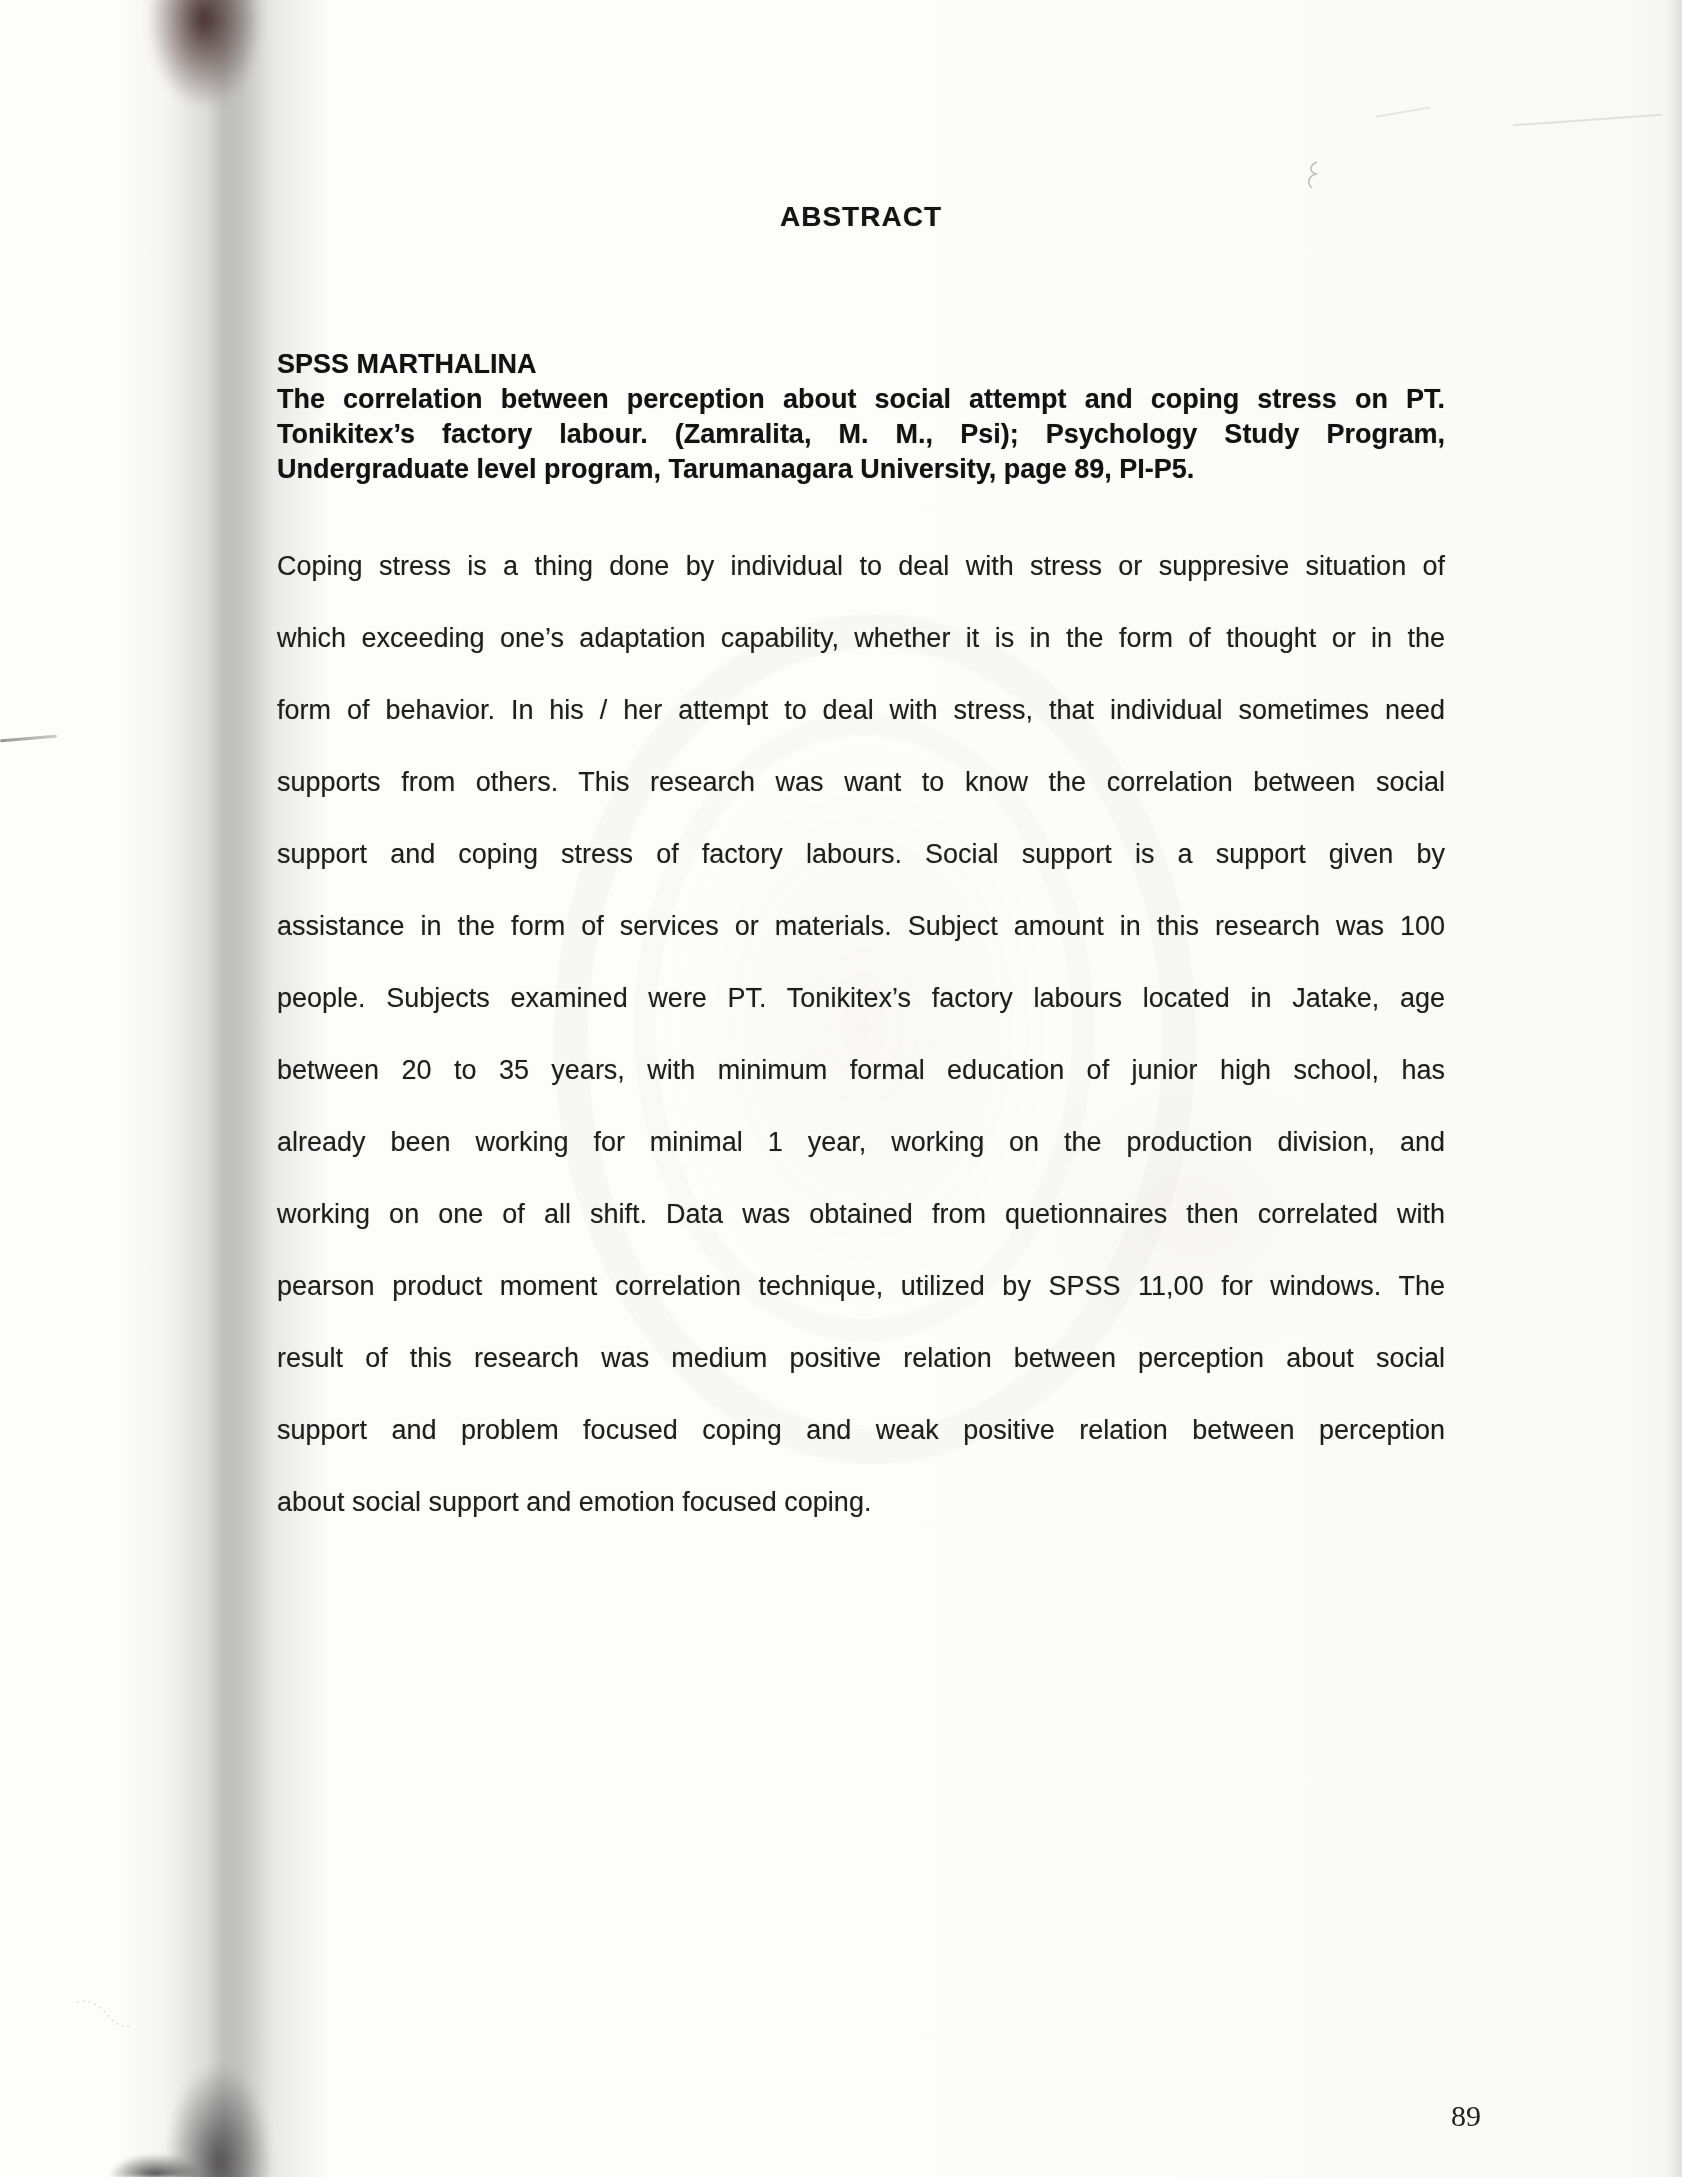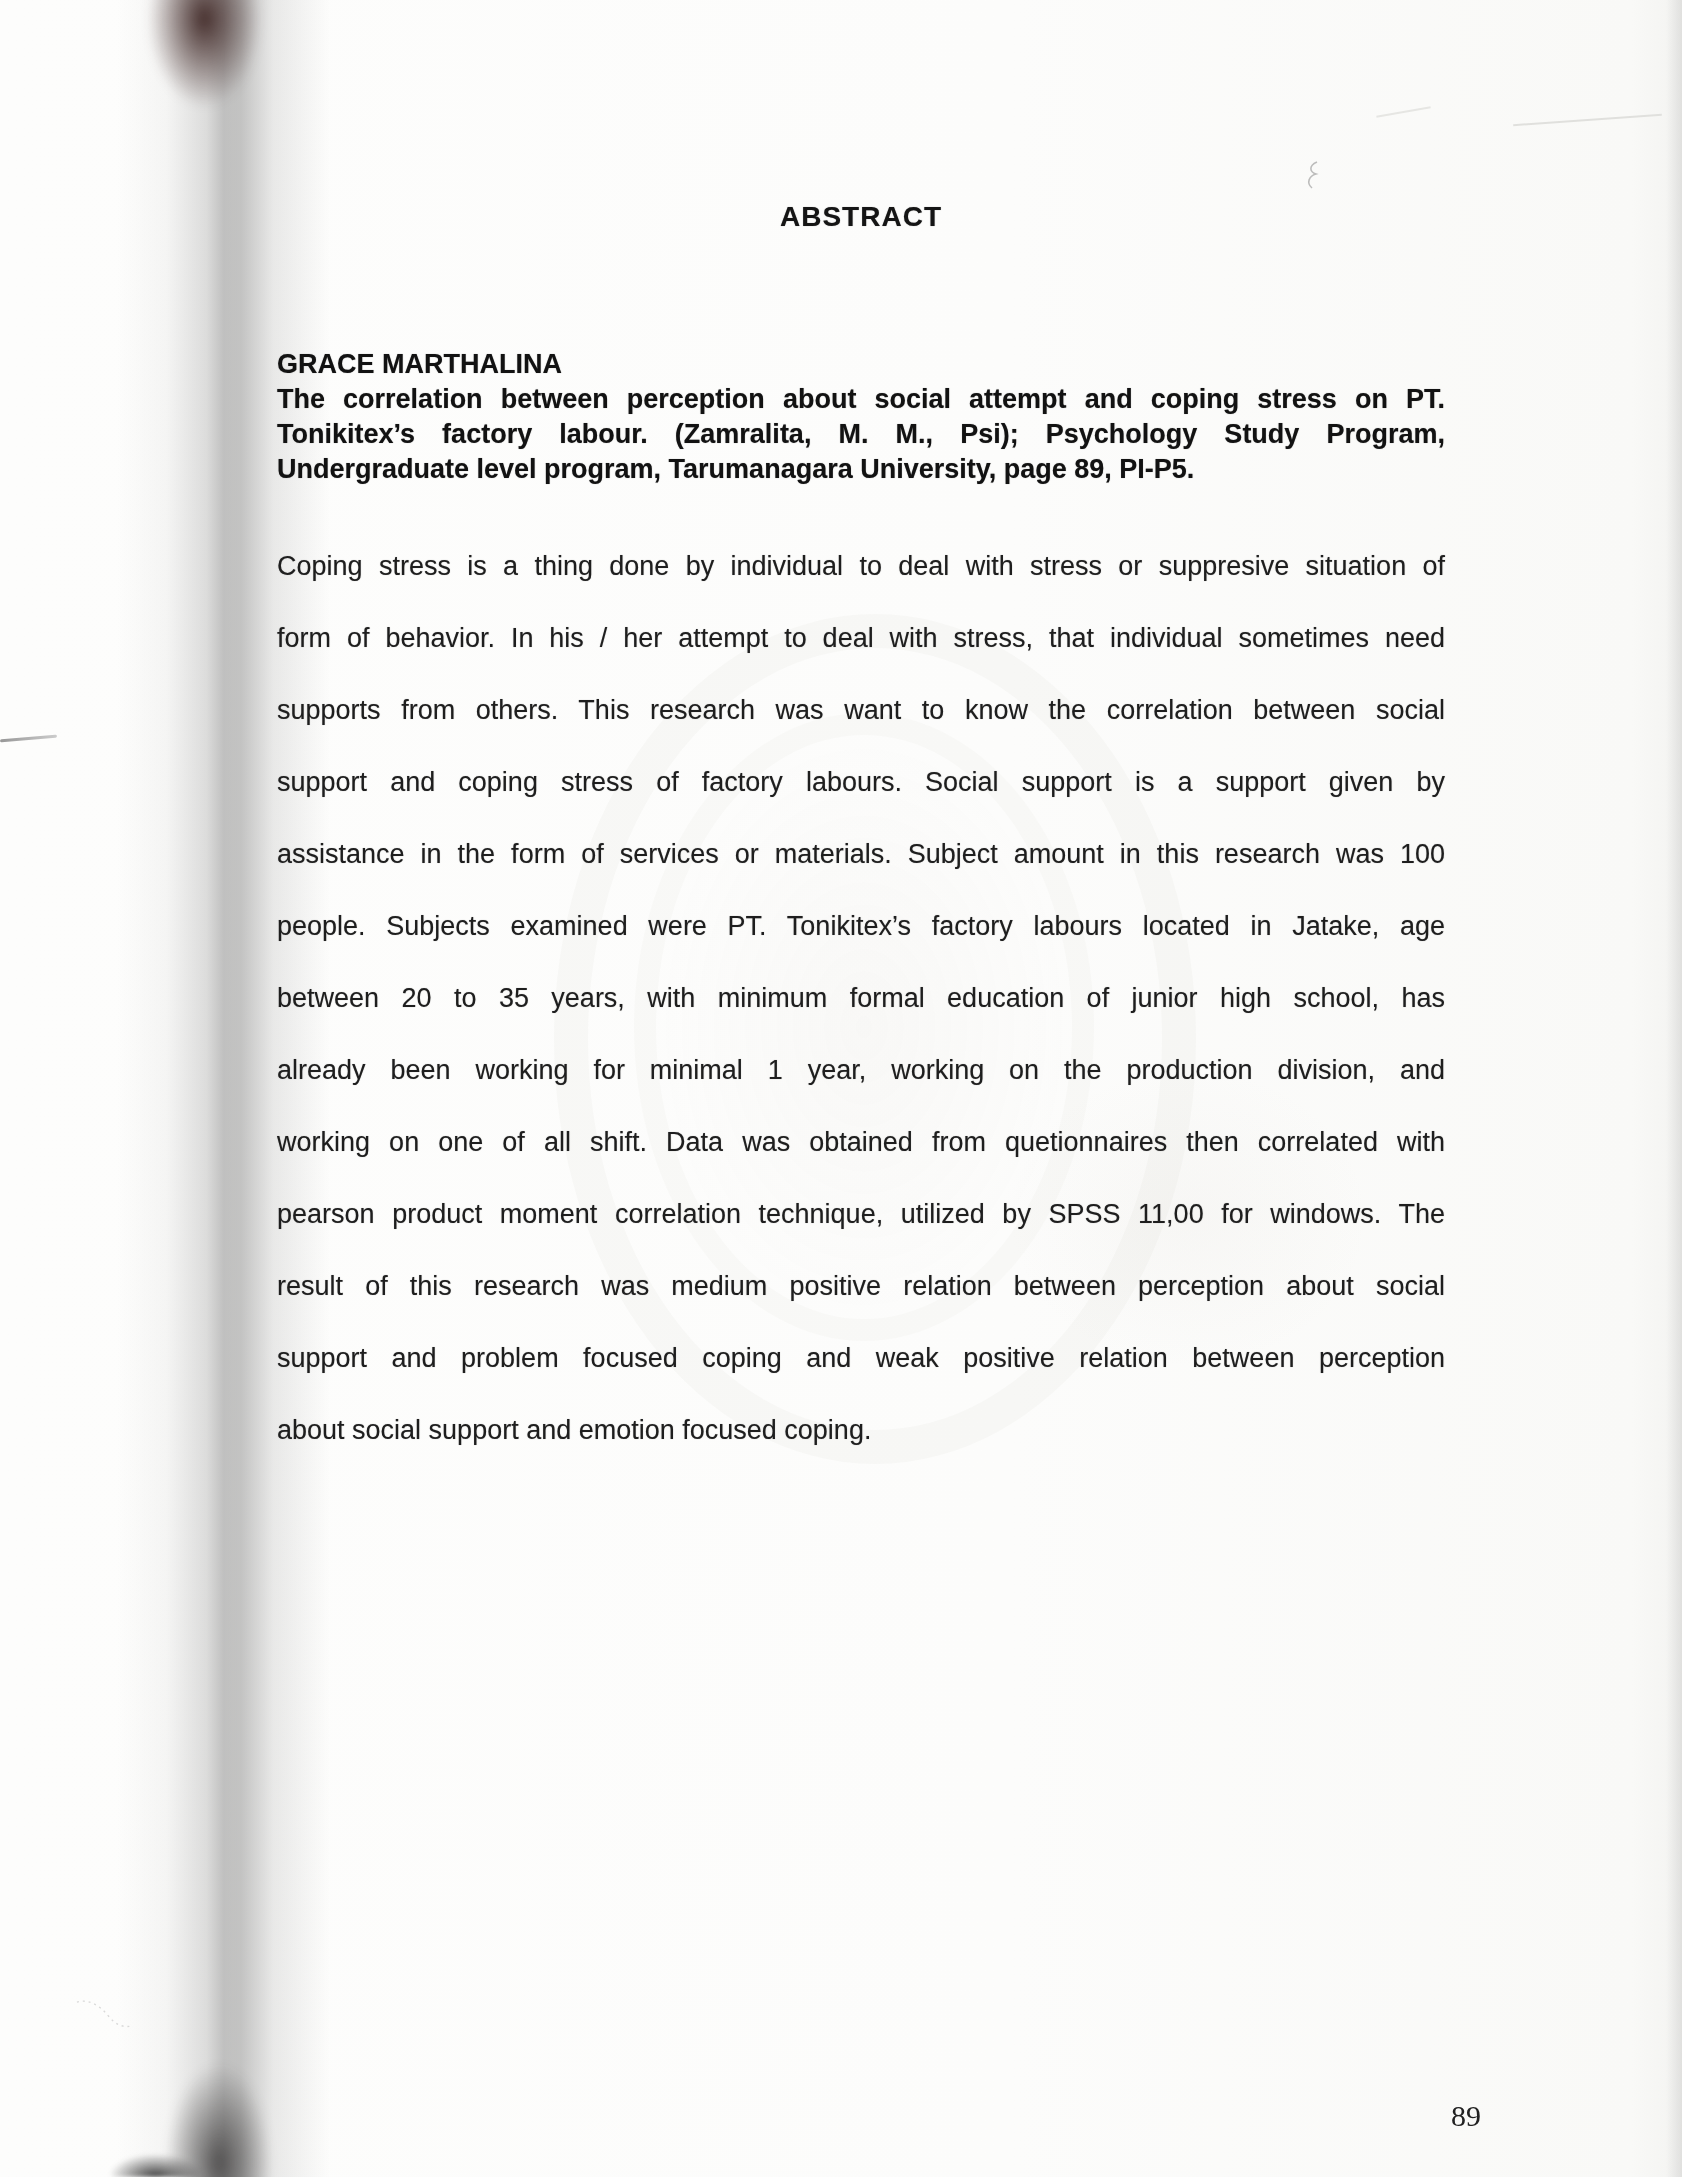--- a/index.html
+++ b/index.html
@@ -212,28 +212,29 @@
   <div class="paper-edge-1"></div>
   <div class="paper-edge-2"></div>
   <div class="margin-dash"></div>
   <svg class="corner-squiggle" width="59" height="36" viewBox="0 0 60 36">
     <path d="M2 6 C14 2 26 10 34 20 C42 30 50 32 58 30" fill="none" stroke="#c2c2c2" stroke-width="1.4" stroke-dasharray="2 4"></path>
   </svg>
 
   <div class="doc-title">ABSTRACT</div>
 
   <div class="author-block">
-    <div class="author-line">GRACE MARTHALINA</div>
+    <div class="author-line">SPSS MARTHALINA</div>
     <div class="author-line jline">The correlation between perception about social attempt and coping stress on PT.</div>
     <div class="author-line jline">Tonikitex’s factory labour. (Zamralita, M. M., Psi); Psychology Study Program,</div>
     <div class="author-line">Undergraduate level program, Tarumanagara University, page 89, PI-P5.</div>
   </div>
 
   <div class="abstract-body">
     <div class="body-line">Coping stress is a thing done by individual to deal with stress or suppresive situation of</div>
+    <div class="body-line">which exceeding one’s adaptation capability, whether it is in the form of thought or in the</div>
     <div class="body-line">form of behavior. In his / her attempt to deal with stress, that individual sometimes need</div>
     <div class="body-line">supports from others. This research was want to know the correlation between social</div>
     <div class="body-line">support and coping stress of factory labours. Social support is a support given by</div>
     <div class="body-line">assistance in the form of services or materials. Subject amount in this research was 100</div>
     <div class="body-line">people. Subjects examined were PT. Tonikitex’s factory labours located in Jatake, age</div>
     <div class="body-line">between 20 to 35 years, with minimum formal education of junior high school, has</div>
     <div class="body-line">already been working for minimal 1 year, working on the production division, and</div>
     <div class="body-line">working on one of all shift. Data was obtained from quetionnaires then correlated with</div>
     <div class="body-line">pearson product moment correlation technique, utilized by SPSS 11,00 for windows. The</div>
     <div class="body-line">result of this research was medium positive relation between perception about social</div>

